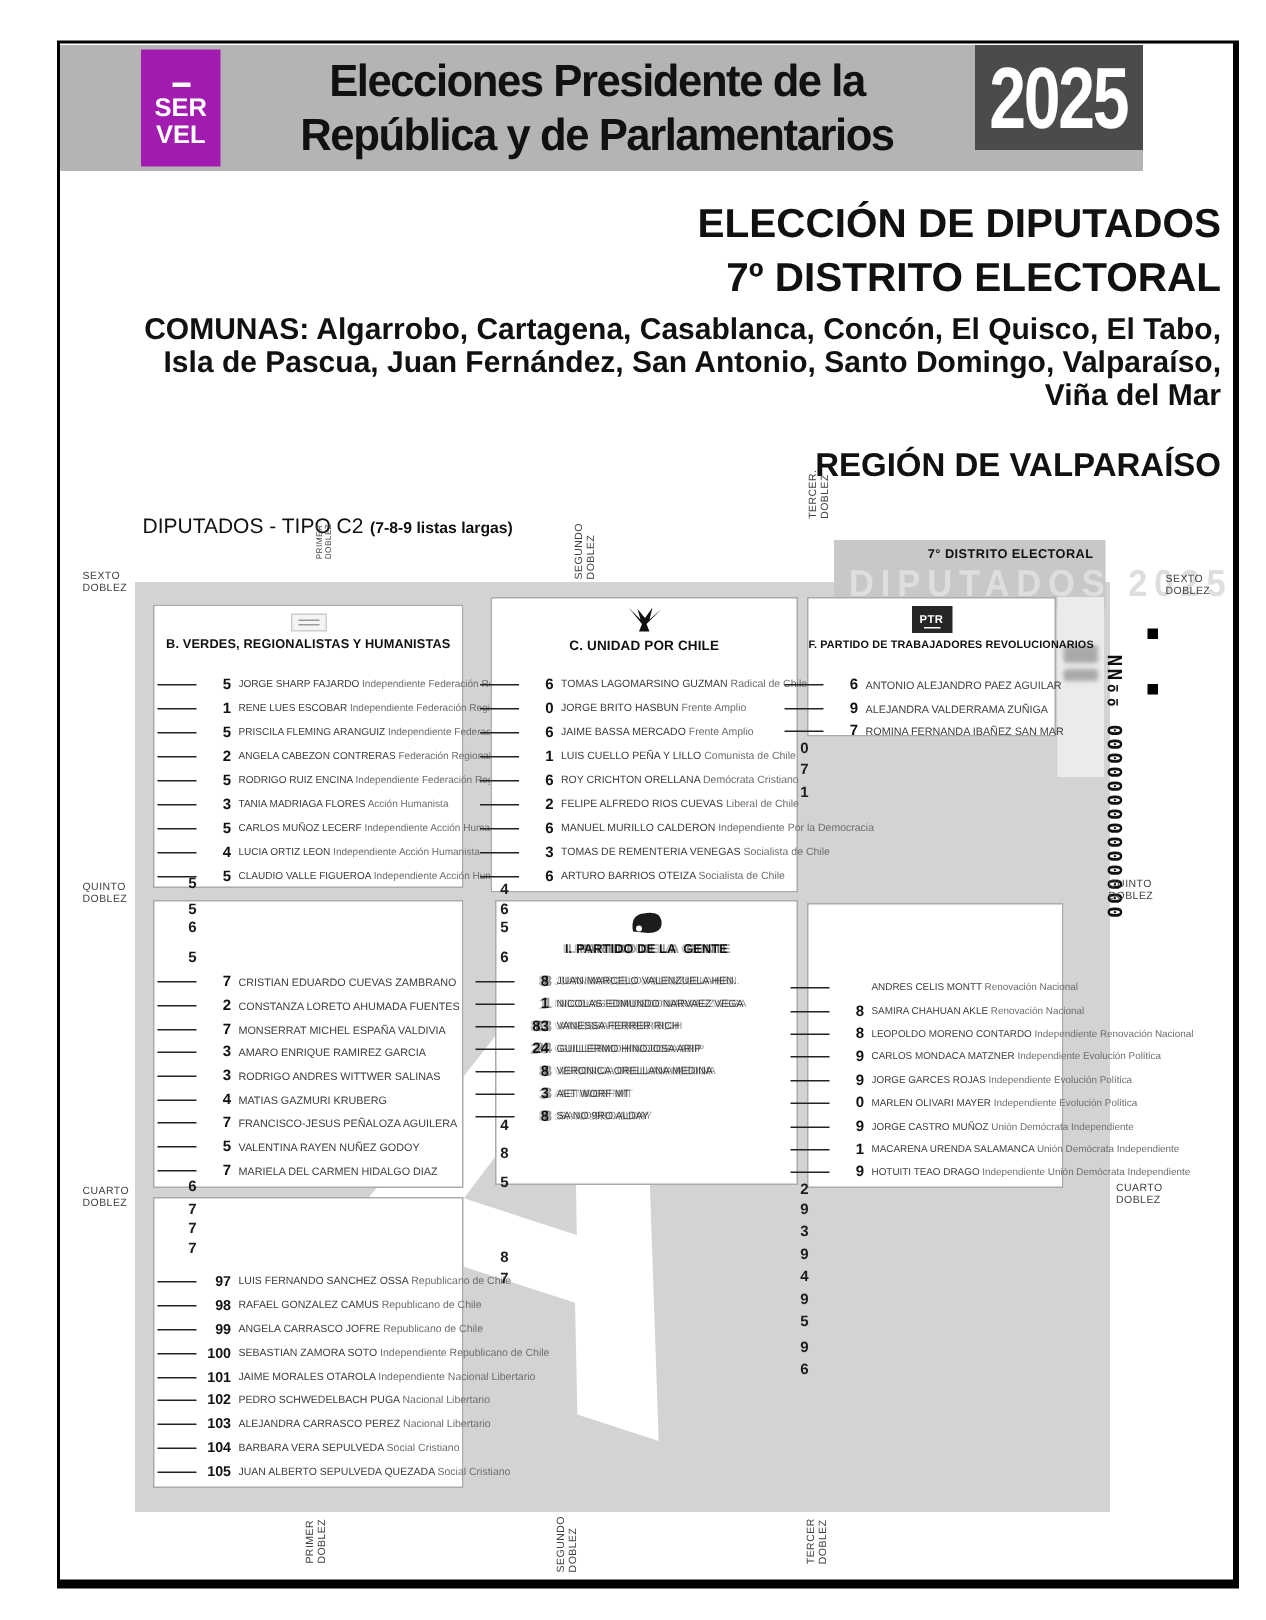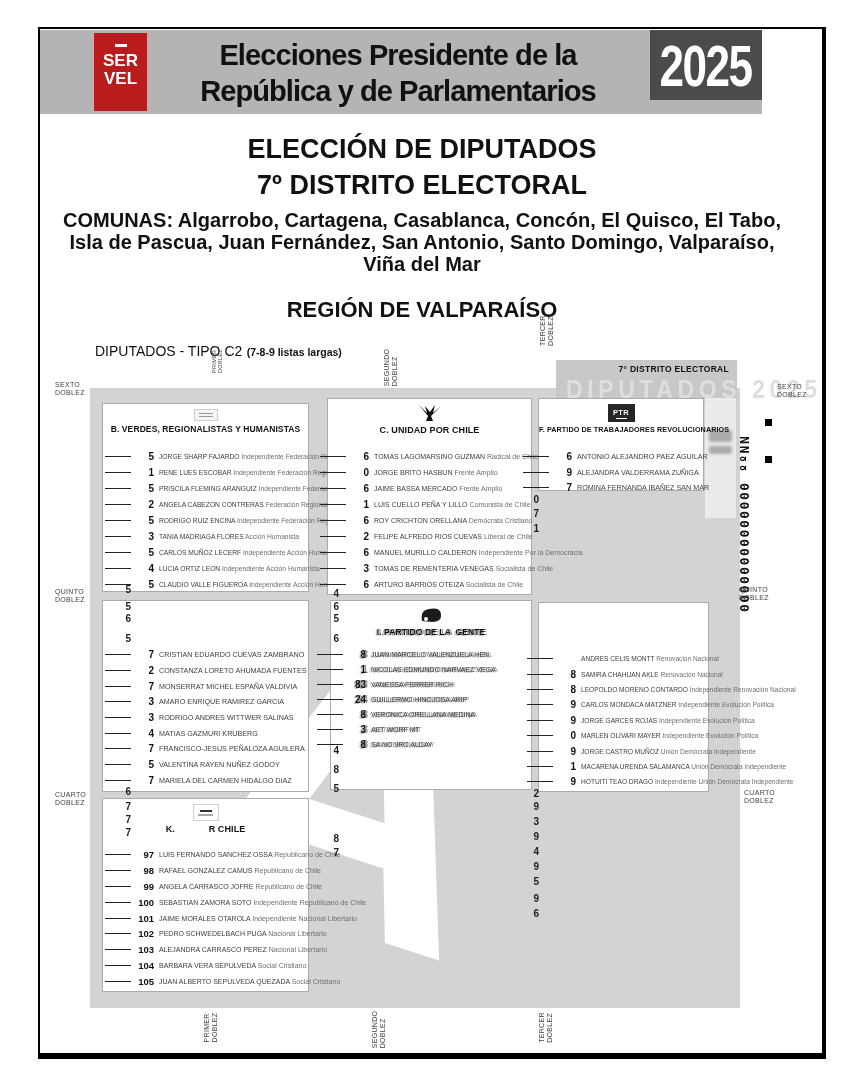--- a/index.html
+++ b/index.html
@@ -4,30 +4,30 @@
 <style>
   html,body{margin:0;padding:0}
   body{width:844px;height:1080px;position:relative;background:#fff;overflow:hidden;
        font-family:"Liberation Sans",sans-serif;color:#111}
   .abs{position:absolute}
   
   .frame{left:38px;top:27px;width:782px;height:1024px;border-left:2px solid #000;
          border-top:2px solid #000;border-right:4px solid #000;border-bottom:6px solid #000;z-index:5;pointer-events:none}
   
   .header-bar{left:40px;top:30px;width:722px;height:84px;background:#b4b4b4}
-  .servel{left:94px;top:33px;width:53px;height:78px;background:#b91c1c;color:#fff;
-          text-align:center;font-weight:bold;font-size:17px;line-height:18px;box-sizing:border-box;padding-top:11px}
+  .servel{left:94px;top:33px;width:53px;height:78px;background:#a21caf;color:#fff;
+          text-align:center;font-weight:bold;font-size:17px;line-height:18px;box-sizing:border-box;padding-top:22px}
   .servel .macron{width:12px;height:3px;background:#fff;margin:0 auto 5px}
   .htitle{left:148px;top:37px;width:500px;text-align:center;font-weight:bold;font-size:30px;
           line-height:36px;transform:scaleX(.97);transform-origin:center;letter-spacing:-1px}
   .year{left:650px;top:30px;width:112px;height:70px;background:#4b4b4b;color:#fff;
         display:flex;align-items:center;justify-content:center;font-weight:bold;font-size:58px}
   .year span{display:inline-block;transform:scaleX(.76);letter-spacing:-2px}
   
-  .tt{left:30px;width:784px;text-align:center;font-weight:bold;white-space:nowrap}
+  .tt{left:30px;width:784px;text-align:right;font-weight:bold;white-space:nowrap}
   .t1{top:134px;font-size:27px}.t2{top:170px;font-size:27px}
   .t3{top:209px;font-size:20px}.t4{top:231px;font-size:20px}.t5{top:253px;font-size:20px}
   .t6{top:297px;font-size:22px}
   
   .binfo{left:95px;top:343px;line-height:15px}
   .binfo .b1{font-weight:normal;font-size:14px}
   .binfo .b2{font-weight:bold;font-size:10.5px}
   .binfo .b3{font-weight:bold;font-size:11px}
   
   .gray{left:90px;top:388px;width:650px;height:620px;background:#d3d3d3;overflow:hidden;z-index:0}
@@ -435,27 +435,20 @@
       </div>
       <div class="row">
         <span class="vline"></span>
         <span class="num">9</span>
         <span class="cname">HOTUITI TEAO DRAGO <span class="party">Independiente Unión Demócrata Independiente</span></span>
       </div>
     </div>
 </div>
 
 <div class="abs lbox box-k">
-  <div class="boxhead">
-    <div class="blogo logo-k">
-      <i class="m1"></i>
-        <i class="m2"></i>
-    </div>
-    <div class="btitle">K.             R CHILE</div>
-  </div>
   <div class="rows">
       <div class="row">
         <span class="vline"></span>
         <span class="num">97</span>
         <span class="cname">LUIS FERNANDO SANCHEZ OSSA <span class="party">Republicano de Chile</span></span>
       </div>
       <div class="row">
         <span class="vline"></span>
         <span class="num">98</span>
         <span class="cname">RAFAEL GONZALEZ CAMUS <span class="party">Republicano de Chile</span></span>

